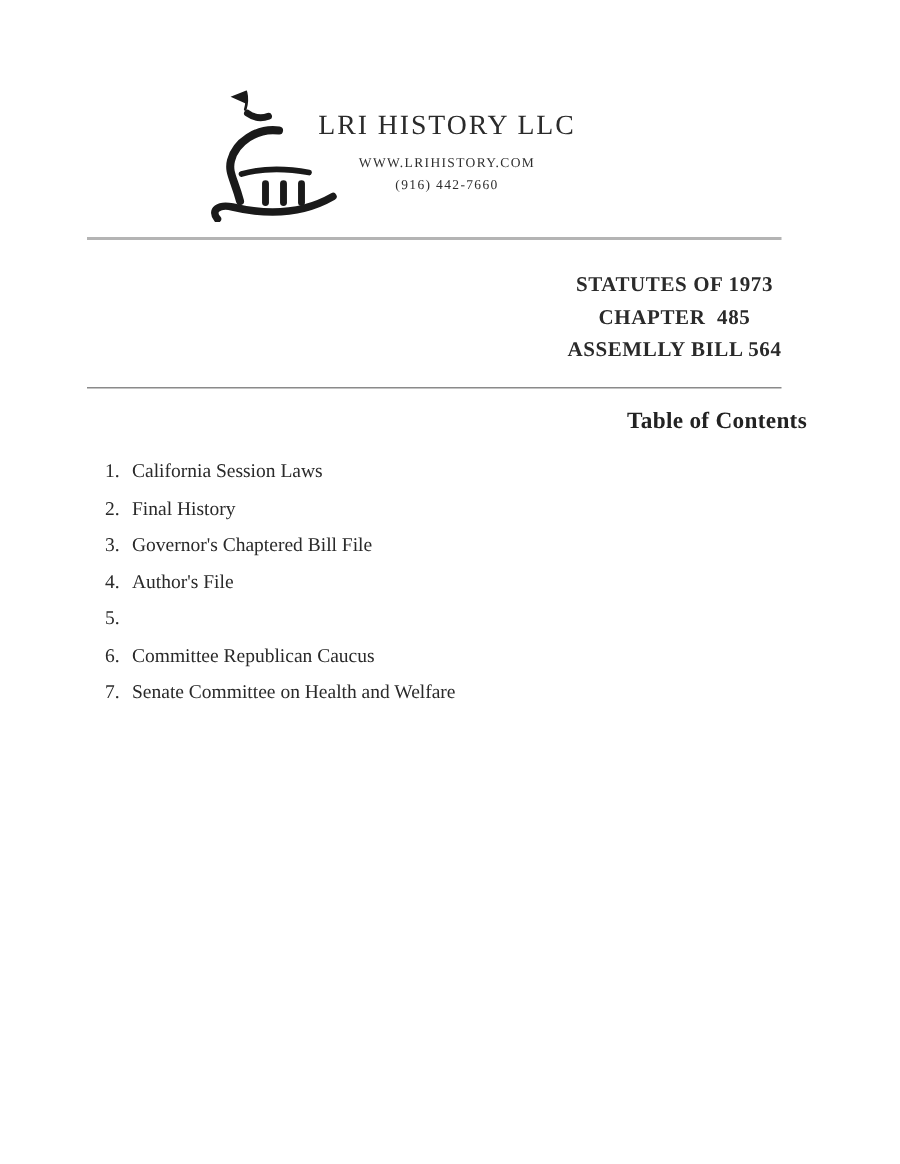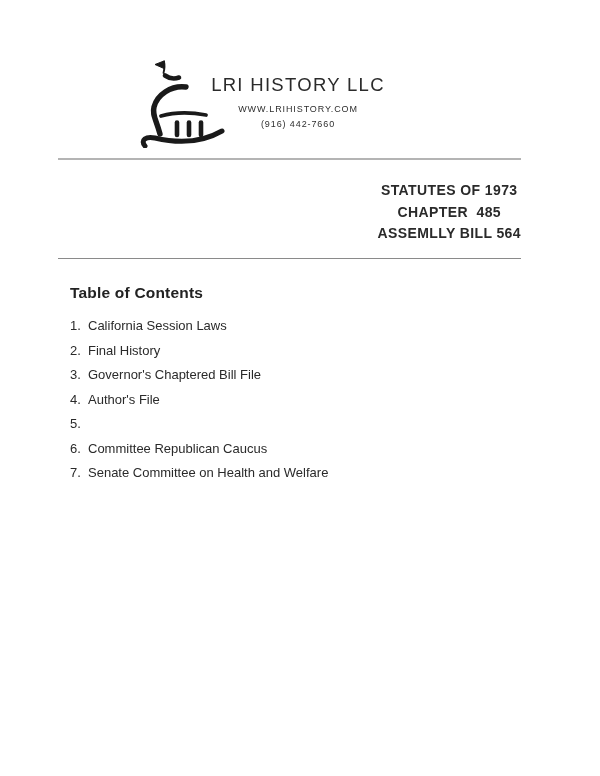--- a/index.html
+++ b/index.html
@@ -5,21 +5,21 @@
   html, body {
     margin: 0;
     padding: 0;
     background: #ffffff;
   }
   .page {
     position: relative;
     width: 600px;
     height: 776px;
     background: #ffffff;
-    font-family: Liberation Sans, sans-serif;
+    font-family: Liberation Serif, serif;
     color: #242424;
     overflow: hidden;
   }
 
   
   .logo {
     position: absolute;
     left: 138px;
     top: 58px;
     width: 90px;
@@ -79,25 +79,26 @@
   }
 
   
   .toc {
     position: absolute;
     left: 58px;
     top: 272px;
     width: 480px;
   }
   .toc-title {
-    margin: 12px;
+    margin: 0;
     font-size: 15.5px;
     font-weight: bold;
     letter-spacing: 0.2px;
     color: #222222;
+    text-align: right;
   }
   .toc-list {
     list-style: none;
     margin: 17px 0 0 0;
     padding: 0 0 0 12px;
   }
   .toc-item {
     font-size: 13px;
     line-height: 13px;
     margin-bottom: 11.5px;

